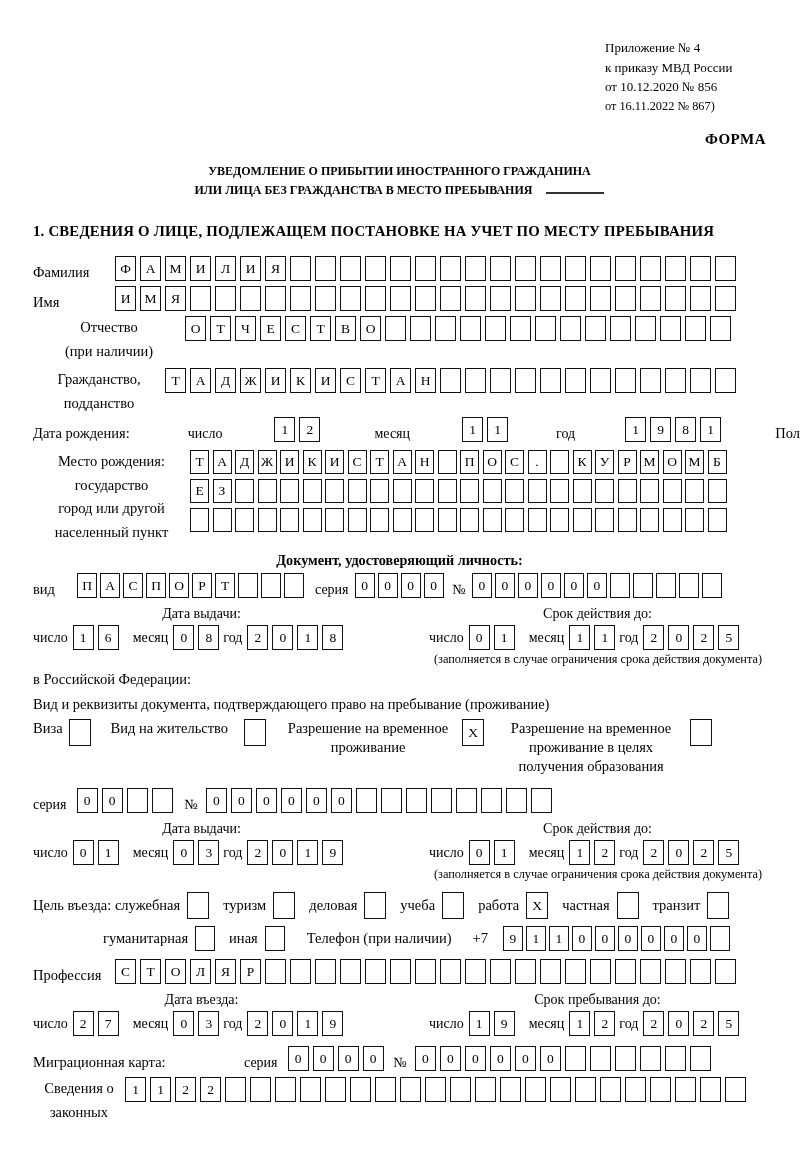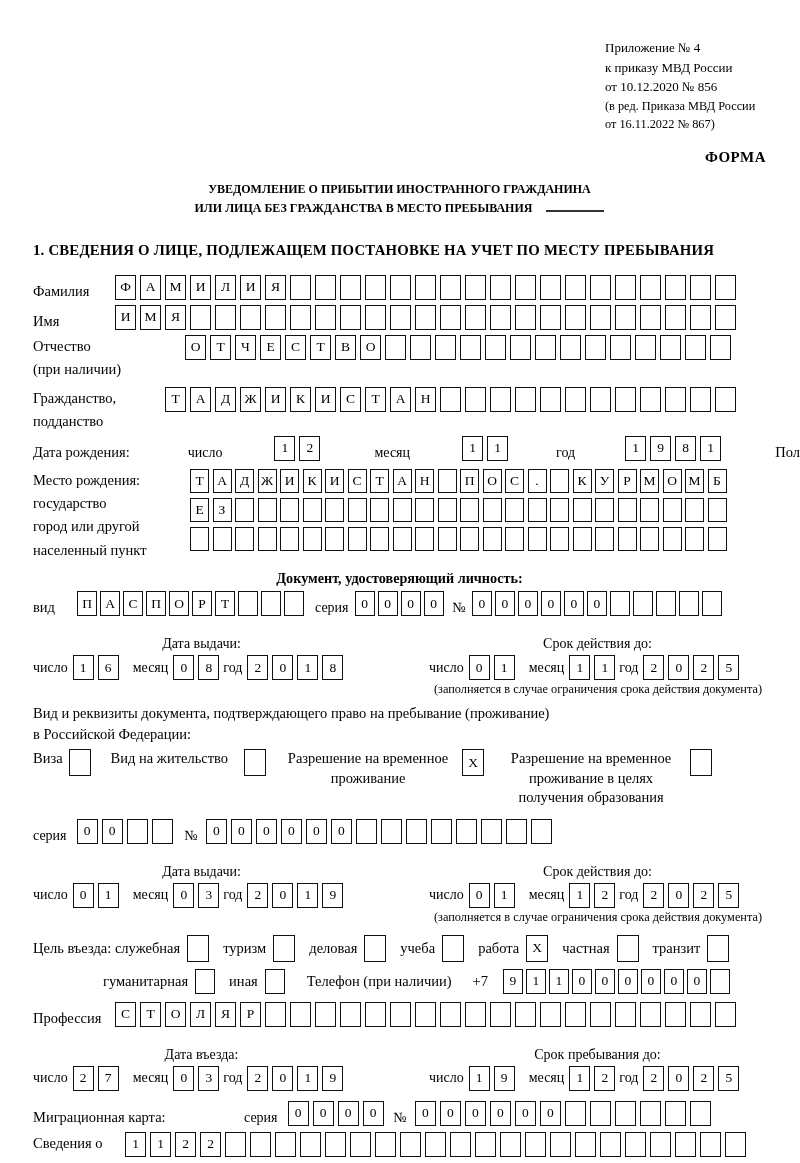--- a/index.html
+++ b/index.html
@@ -17,41 +17,41 @@
   .forma { text-align:right; font-weight:bold; font-size:15px; margin-top:16px; letter-spacing:.5px; }
   .title { text-align:center; font-weight:bold; font-size:12px; line-height:1.55; margin-top:14px; }
   .uline { display:inline-block; width:58px; border-bottom:2.5px solid #333; margin-left:14px; vertical-align:baseline; }
   .sec-head { font-weight:bold; font-size:14.8px; margin-top:24px; letter-spacing:.2px; }
 
   
   .row { display:flex; align-items:flex-end; margin-top:5px; }
   .row.top { align-items:flex-start; }
   .lbl { font-size:14.5px; flex:none; }
   .lbl.sm { font-size:14px; }
-  .lblcol { flex:none; font-size:14.5px; line-height:1.62; }
+  .lblcol { flex:none; font-size:14.5px; line-height:1.62;text-align:center; }
   .cells { display:inline-flex; flex:none; }
   .cell {
     display:inline-flex; align-items:center; justify-content:center;
     width:21px; height:25px; border:1.8px solid #111; margin-right:4px;
     font-size:13.5px; flex:none; background:#fff;
   }
   .tight .cell { width:19px; height:24px; margin-right:3.5px; }
   .snug .cell { width:20px; height:25px; margin-right:3px; }
   .stack > .cells { display:flex; margin-bottom:5px; }
   .cbox { width:22px; height:27px; margin-right:0; }
 
   .w82 { width:82px; } .w152 { width:152px; } .w132 { width:132px; }
   .w157 { width:157px; } .w92 { width:92px; } .w165 { width:165px; }
   .ml6 { margin-left:6px; } .ml8 { margin-left:8px; } .ml10 { margin-left:10px; }
   .ml14 { margin-left:14px; } .ml16 { margin-left:16px; } .ml20 { margin-left:20px; }
 
   .doc-head { text-align:center; font-weight:bold; font-size:14.2px; margin-top:8px; }
 
   
-  .dates-titles { display:flex; justify-content:space-between; margin-top:20px; font-size:14px; }
+  .dates-titles { display:flex; justify-content:space-between; margin-top:8px; font-size:14px; }
   .dates-titles span { width:337px; text-align:center; flex:none; }
   .dates-fields { display:flex; justify-content:space-between; margin-top:3px; }
   .dgroup { display:flex; align-items:center; width:337px; flex:none; }
   .dgroup .lbl { margin-right:5px; }
   .note-right { text-align:right; font-size:12.3px; margin-top:2px; margin-right:4px; }
 
   .plain { font-size:14.5px; margin-top:8px; }
 
   
   .permits { display:flex; align-items:flex-start; margin-top:6px; }
@@ -65,21 +65,20 @@
 </style>
 </head>
 <body>
 
 <div class="page">
 
   <div class="appendix">
     <div>Приложение № 4</div>
     <div>к приказу МВД России</div>
     <div>от 10.12.2020 № 856</div>
-    <div class="edition">(в ред. Приказа МВД России</div>
     <div class="edition">от 16.11.2022 № 867)</div>
   </div>
 
   <div class="forma">ФОРМА</div>
 
   <div class="title">
     <div>УВЕДОМЛЕНИЕ О ПРИБЫТИИ ИНОСТРАННОГО ГРАЖДАНИНА</div>
     <div>
       <span>ИЛИ ЛИЦА БЕЗ ГРАЖДАНСТВА В МЕСТО ПРЕБЫВАНИЯ</span><span class="uline"></span>
     </div>
@@ -404,22 +403,22 @@
       <span class="cells">
           <span class="cell">2</span>
           <span class="cell">0</span>
           <span class="cell">2</span>
           <span class="cell">5</span>
         </span>
     </div>
   </div>
   <div class="note-right">(заполняется в случае ограничения срока действия документа)</div>
 
+  <div class="plain" style="margin-top:4px;">в Российской Федерации:</div>
   <div class="plain">Вид и реквизиты документа, подтверждающего право на пребывание (проживание)</div>
-  <div class="plain" style="margin-top:4px;">в Российской Федерации:</div>
 
   <div class="permits">
     <span class="ptxt">Виза</span>
     <span class="cell cbox ml6"></span>
     <span class="ptxt ml20">Вид на жительство</span>
     <span class="cell cbox ml16"></span>
     <span class="ptxt c wtr ml16">Разрешение на временное проживание</span>
     <span class="cell cbox ml8">X</span>
     <span class="ptxt c wtre ml16">Разрешение на временное проживание в целях получения образования</span>
     <span class="cell cbox ml8"></span>

